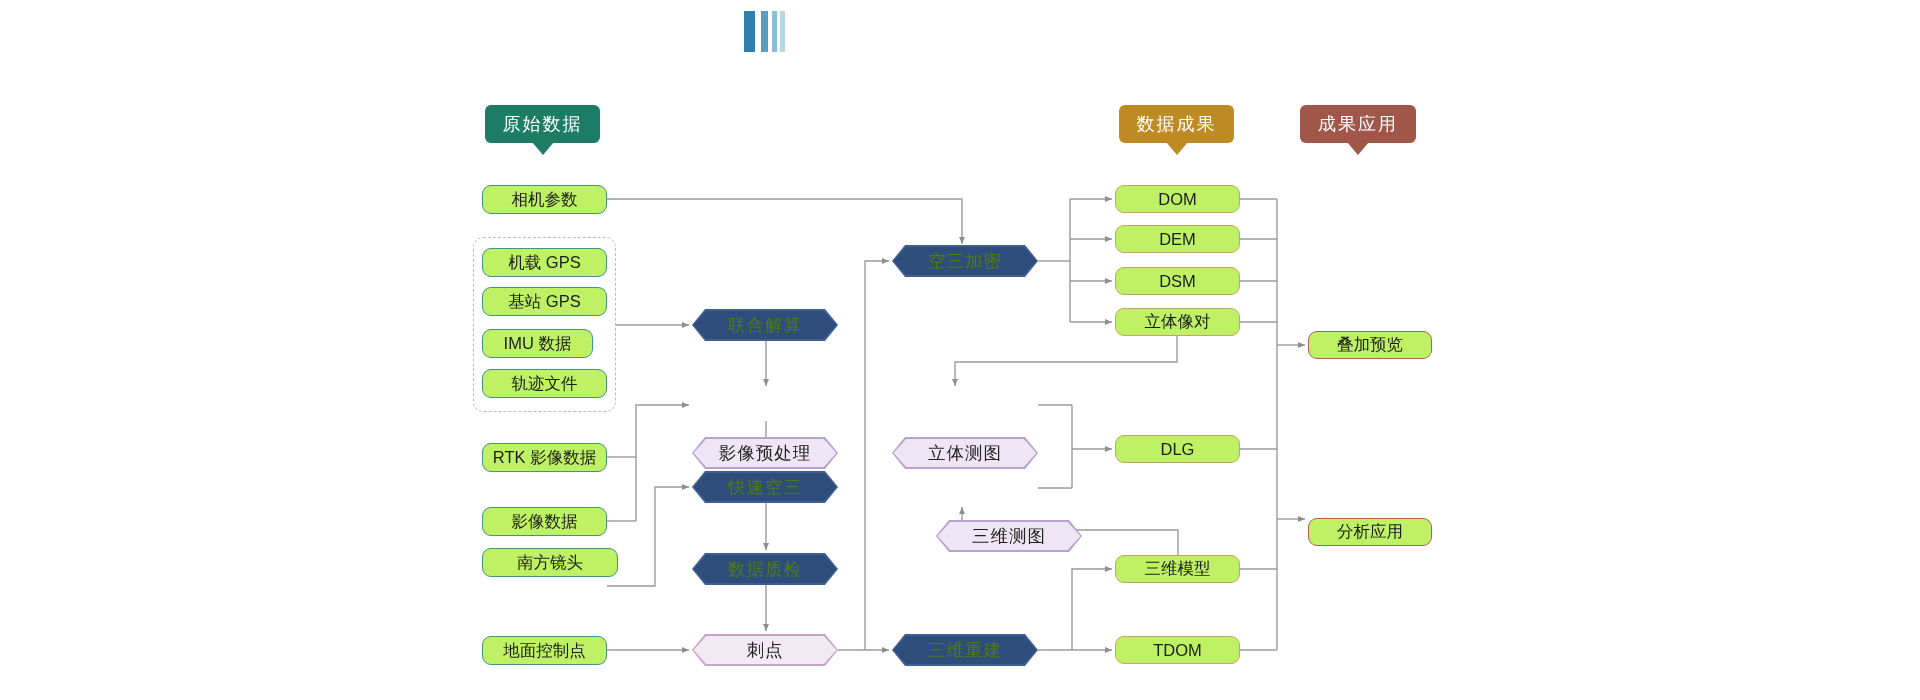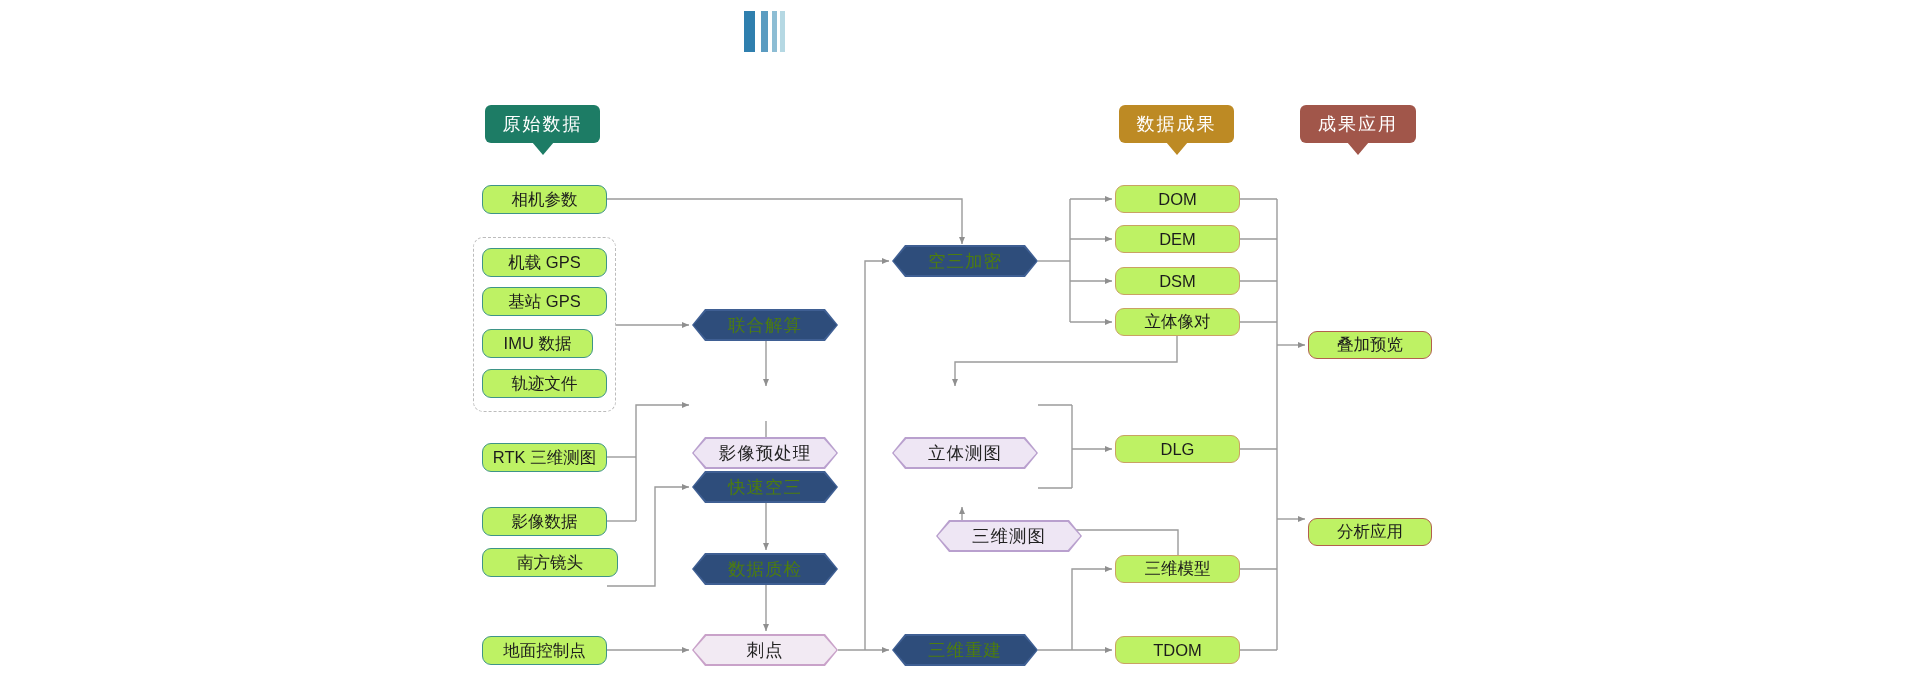--- a/index.html
+++ b/index.html
@@ -132,21 +132,21 @@
     <span>成果应用</span>
     <div class="tip"></div>
   </div>
 
   <div class="rbox green" style="left:482px;top:185px;width:125px">相机参数</div>
   <div class="dgroup"></div>
   <div class="rbox green" style="left:482px;top:248px;width:125px">机载 GPS</div>
   <div class="rbox green" style="left:482px;top:287px;width:125px">基站 GPS</div>
   <div class="rbox green" style="left:482px;top:329px;width:111px">IMU 数据</div>
   <div class="rbox green" style="left:482px;top:369px;width:125px">轨迹文件</div>
-  <div class="rbox green" style="left:482px;top:443px;width:125px">RTK 三维测图</div>
+  <div class="rbox green" style="left:482px;top:443px;width:125px">RTK 影像数据</div>
   <div class="rbox green" style="left:482px;top:507px;width:125px">影像数据</div>
   <div class="rbox green" style="left:482px;top:548px;width:136px">南方镜头</div>
   <div class="rbox green" style="left:482px;top:636px;width:125px">地面控制点</div>
 
   <div class="hex navy" style="left:692px;top:309px">联合解算</div>
   <div class="hex lav" style="left:692px;top:389px">影像预处理</div>
   <div class="hex navy" style="left:692px;top:471px">快速空三</div>
   <div class="hex navy" style="left:692px;top:553px">数据质检</div>
   <div class="hex pink" style="left:692px;top:634px">刺点</div>
   <div class="hex navy" style="left:892px;top:245px">空三加密</div>

